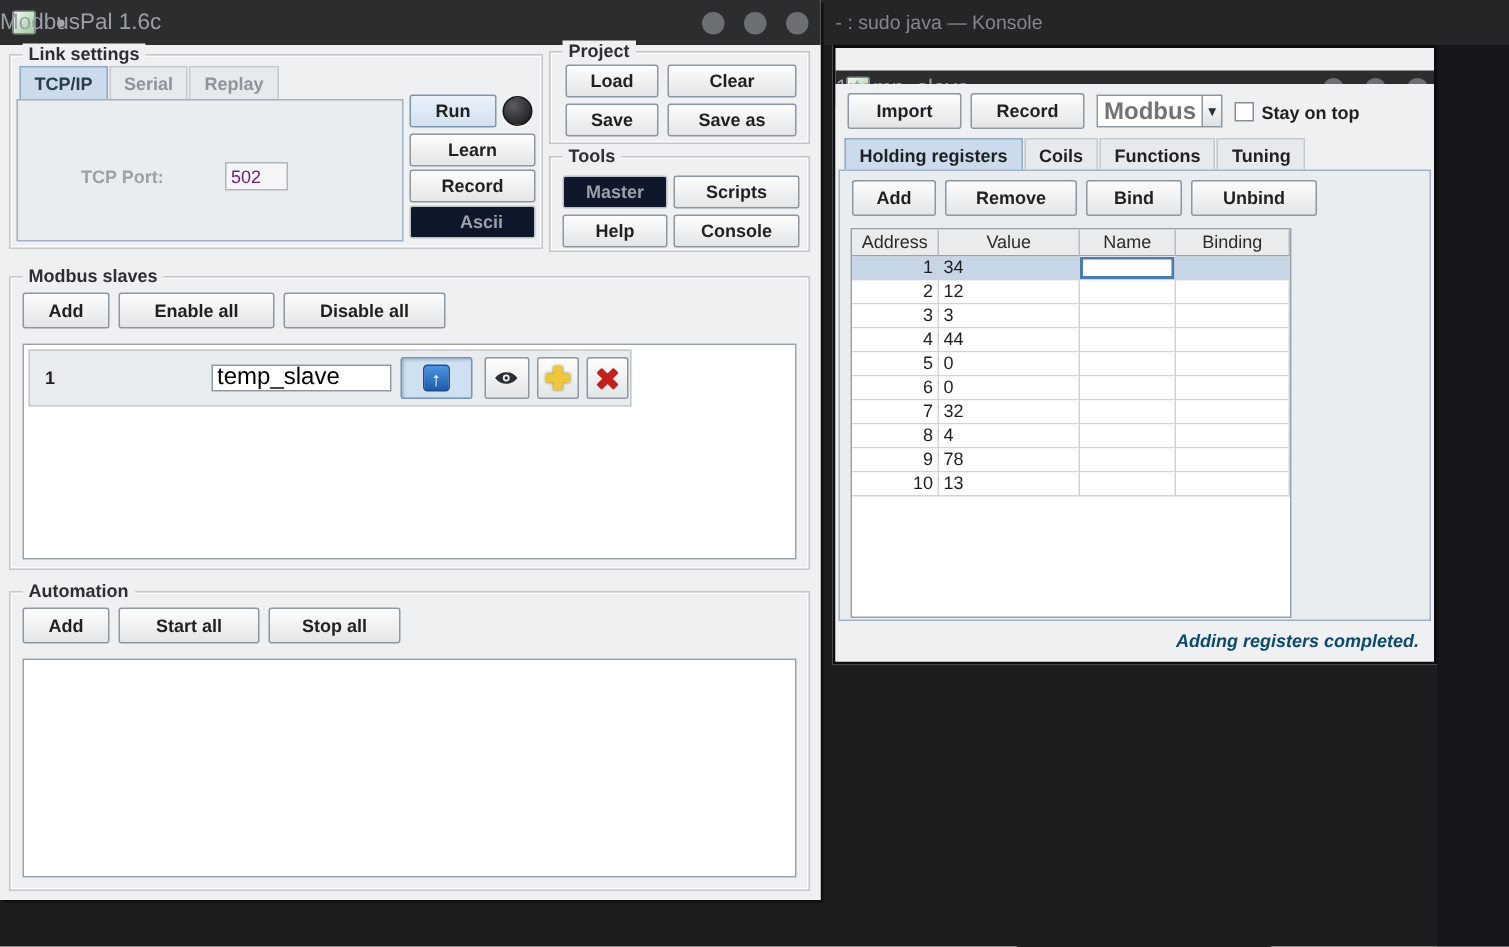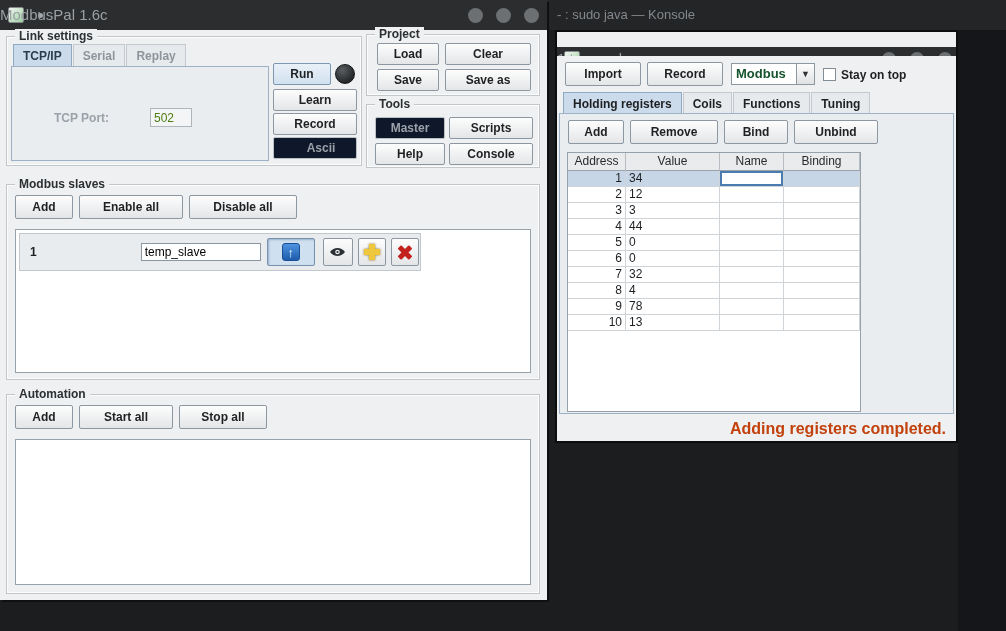--- a/index.html
+++ b/index.html
@@ -51,67 +51,67 @@
   .tab.gray { color:#8d949b; }
   .tab.dark { color:#1e2022; }
   .tab.on { background:#cbdbeb; border-color:#8ea9c2; color:#2a3c4e; }
   .tab.dark.on { color:#1d1f21; }
 
   .panel { position:absolute; border:1px solid #9fb2c5; background:#eaedef; }
   .white { position:absolute; background:#fff; border:1px solid #97a1aa; }
 
   .textfield { position:absolute; background:#fff; border:1px solid #8c97a1; font-size:12px;
     padding:0 3px; font-family:inherit; color:#1d1f21; }
-  .tf-dis { color:#4d7c0f; background:#f3f5f6; border-color:#aeb6bc; }
+  .tf-dis { color:#701a75; background:#f3f5f6; border-color:#aeb6bc; }
 
   .led { position:absolute; width:20px; height:20px; border-radius:50%;
     background:radial-gradient(circle at 35% 30%, #595d61, #232527 75%); border:1px solid #141617; }
 
   .slave-row { position:absolute; left:3px; top:3px; width:402px; height:38px;
     background:#e9ecee; border:1px solid #c2c8cc; display:flex; align-items:center; }
   .slave-id { font-size:12px; font-weight:bold; margin-left:10px; color:#1e2022; }
   .slave-name { margin-left:104px; width:120px; height:18px; background:#fff;
-    border:1px solid #8c97a1; font-size:12px; padding:0 3px; font-family:inherit; }
+    border:1px solid #8c97a1; font-size:16px; padding:0 3px; font-family:inherit; }
   .icon-btn { height:28px; display:flex; align-items:center; justify-content:center;
     background:linear-gradient(#fdfdfd,#e3e5e7); border:1px solid #8c97a1; border-radius:2px; }
   .icon-btn.pressed { background:#cfe0f0; border-color:#7593b0;
     box-shadow:inset 1px 1px 2px rgba(60,90,120,.35); }
   .up-ico { display:block; width:18px; height:18px; background:linear-gradient(#4e94e0,#1d5cab);
     color:#fff; font-weight:bold; font-size:13px; line-height:18px; text-align:center;
     border-radius:3px; border:1px solid #1a4f94; }
   .plus-ico { position:relative; width:16px; height:16px; filter:drop-shadow(0 0 1px #8a6f1a); }
   .plus-ico::before { content:""; position:absolute; left:0; top:5px; width:16px; height:6px; background:#efc73c; }
   .plus-ico::after  { content:""; position:absolute; left:5px; top:0; width:6px; height:16px; background:#efc73c; }
   .x-ico { position:relative; width:18px; height:18px; }
   .x-ico::before, .x-ico::after { content:""; position:absolute; left:1px; top:7px;
     width:16px; height:5px; background:#c3211d; border-radius:1px; }
   .x-ico::before { transform:rotate(45deg); }
   .x-ico::after  { transform:rotate(-45deg); }
 
   .combo { position:absolute; display:flex; background:#fff; border:1px solid #8c97a1; }
-  .combo-text { flex:1; font-size:13px; font-weight:bold; padding:2px 4px; color:#14532d; }
+  .combo-text { flex:1; font-size:16px; font-weight:bold; padding:2px 4px; color:#737373; }
   .combo-btn { width:18px; background:linear-gradient(#fdfdfd,#dfe2e4); border-left:1px solid #8c97a1;
     display:flex; align-items:center; justify-content:center; font-size:9px; color:#2c3033; }
   .checkbox { position:absolute; width:13px; height:13px; background:#fff; border:1px solid #858d94; }
   .cb-label { position:absolute; font-size:12px; font-weight:bold; color:#1e2022; }
 
   .scrollpane { position:absolute; background:#fff; border:1px solid #97a1aa; overflow:hidden; }
   .thead { display:flex; height:18px; background:#e9ebec; }
   .th { font-size:12px; color:#2b2b2b; text-align:center; line-height:17px;
     border-right:1px solid #b6bcc1; border-bottom:1px solid #9aa1a8; }
   .trow { display:flex; height:16px; }
   .td { font-size:12px; line-height:15px; color:#1d1f21; background:#fff;
     border-right:1px solid #cfd4d8; border-bottom:1px solid #cfd4d8; white-space:nowrap; overflow:hidden; }
   .td.addr { text-align:right; padding-right:3px; }
   .td.val { padding-left:3px; }
   .td.selc { background:#c6d6e7; }
   .td.focusc { background:#fff; box-shadow:inset 0 0 0 2px #4a7cb2; }
   .c1{width:58px} .c2{width:94px} .c3{width:64px} .c4{width:76px}
 
-  .status { position:absolute; font-size:16px; font-weight:bold; color:#c2410c; }
+  .status { position:absolute; font-size:12px; font-weight:bold; color:#0c4a6e;font-style:italic; }
   .lbl-dis { position:absolute; font-size:12px; font-weight:bold; color:#9aa1a8; }
 </style>
 </head>
 <body>
 
 <div class="konsole-bar">
   <span>- : sudo java — Konsole</span>
 </div>
 <div class="right-strip"></div>
 

